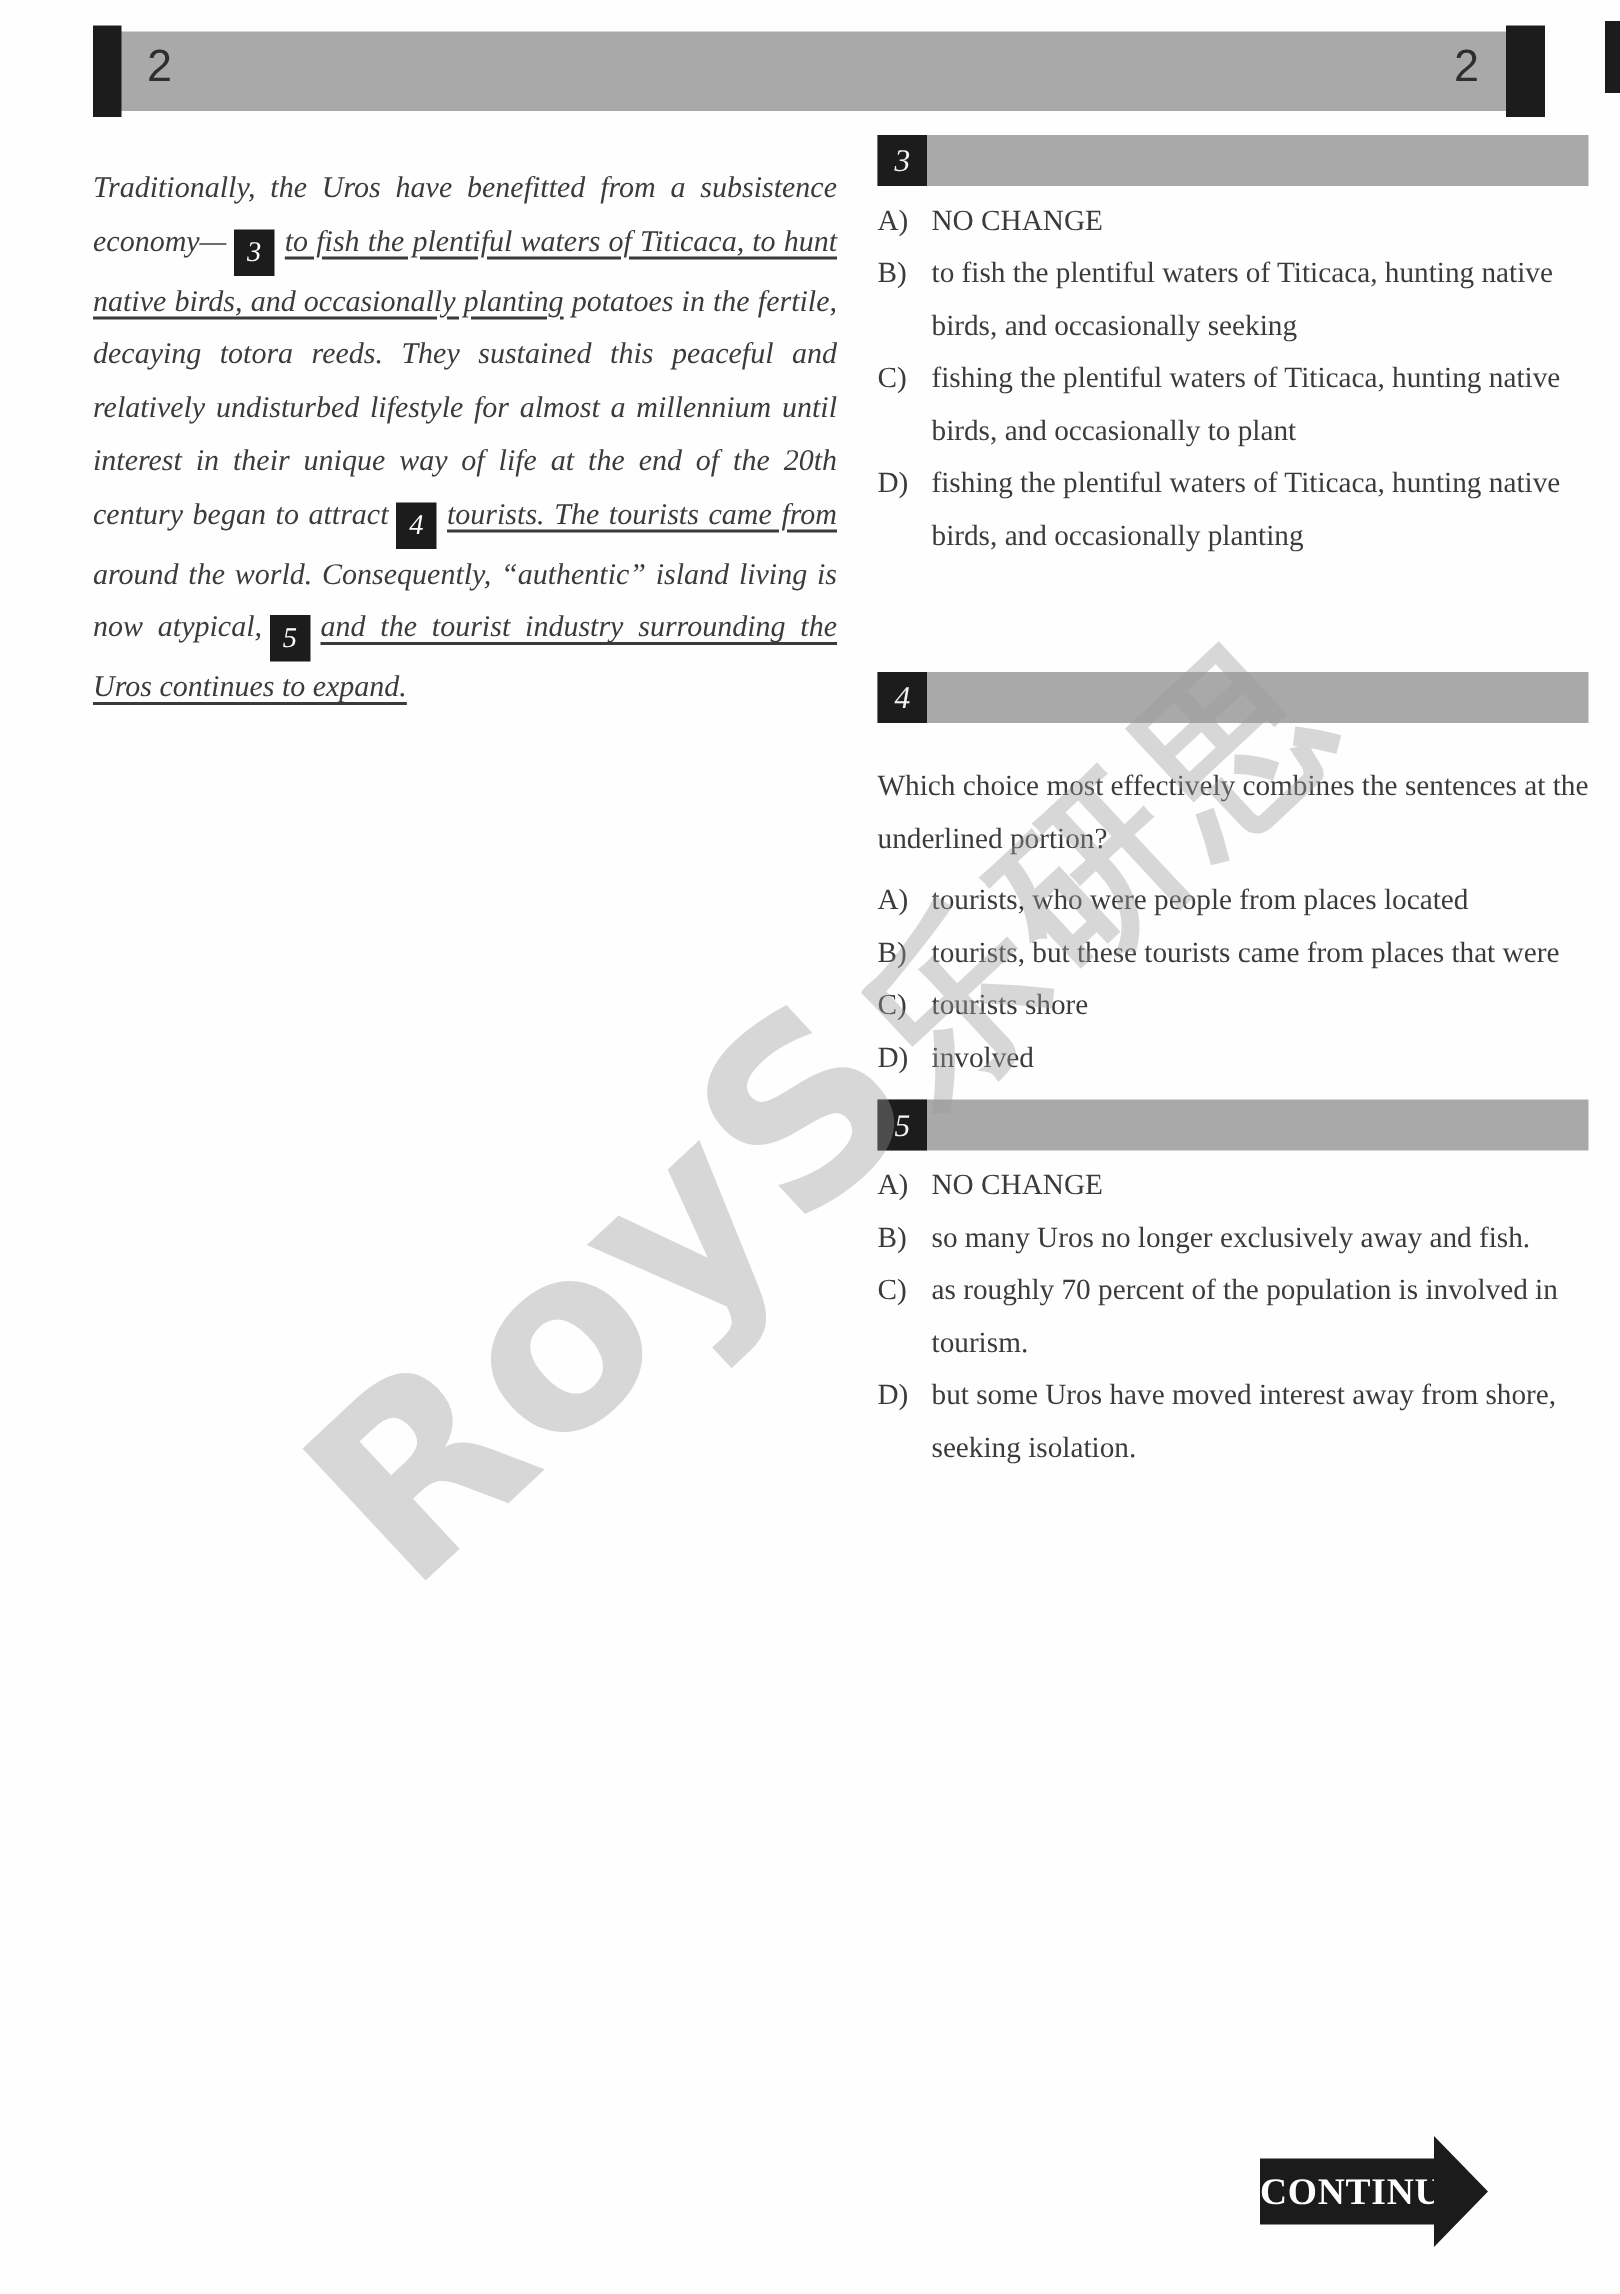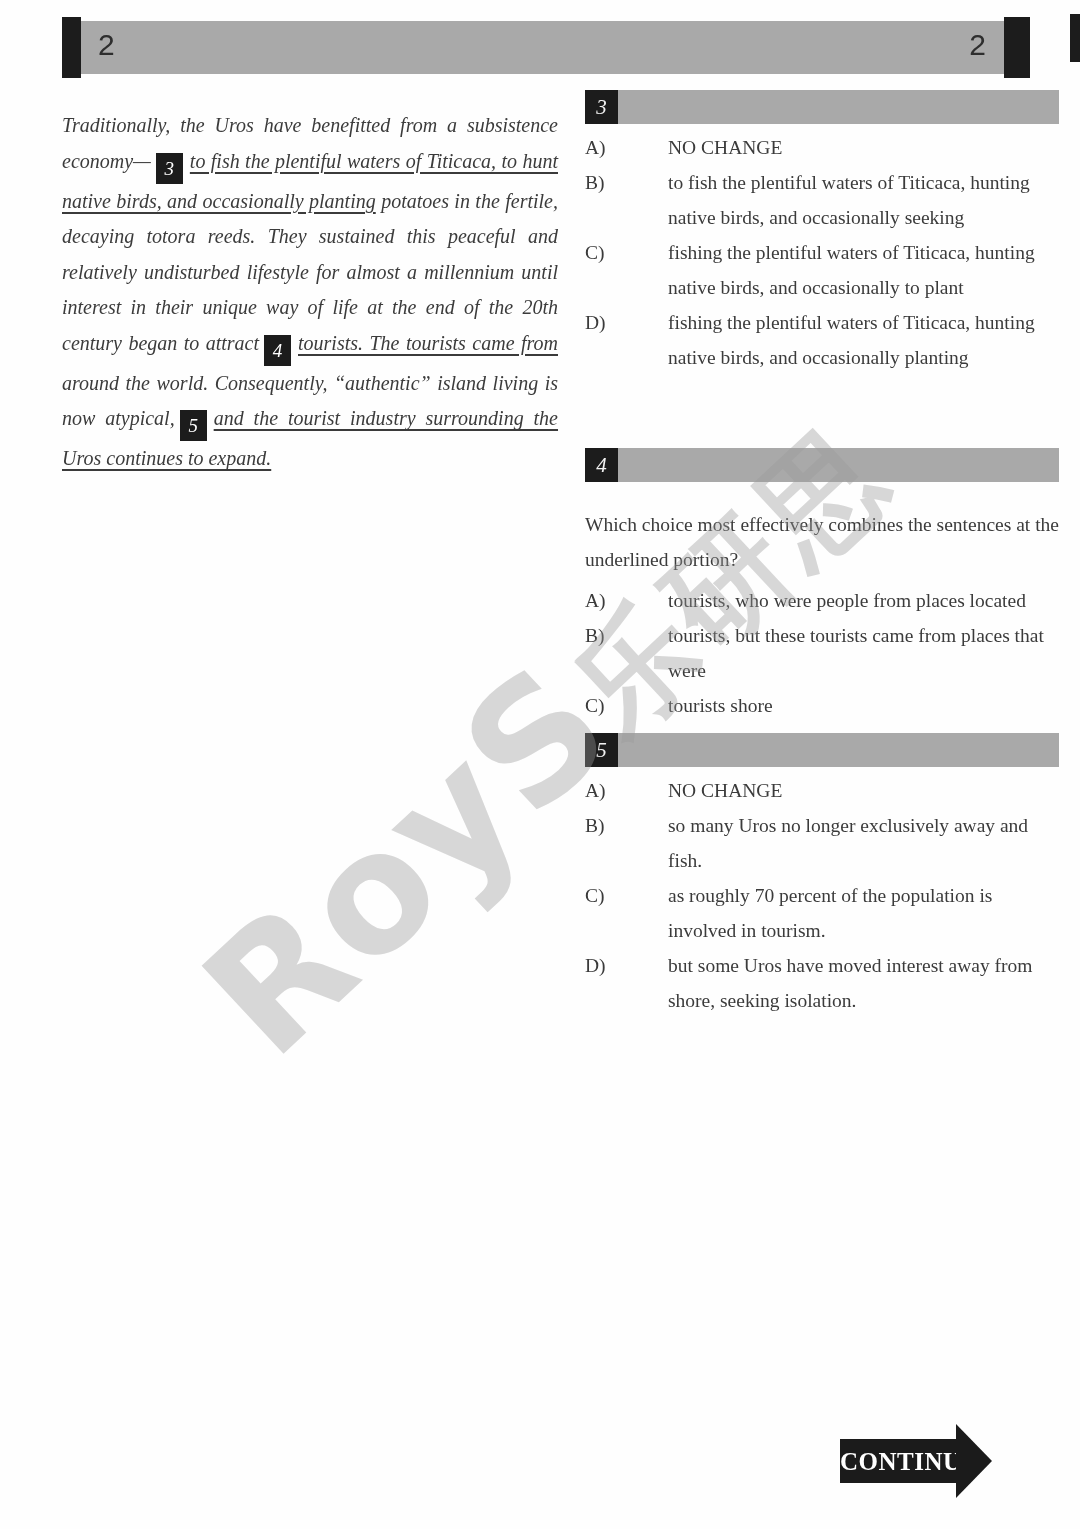--- a/index.html
+++ b/index.html
@@ -35,21 +35,21 @@
   .q3{top:90px;} .q4{top:448px;} .q5{top:733px;}
   .q-header{position:relative;height:34px;background:#a9a9a9;}
   .q-num{
     position:absolute;left:0;top:0;width:33px;height:34px;background:#1c1c1c;
     color:#f2f2f2;text-align:center;line-height:34px;font-size:21px;font-style:italic;
   }
   .q-stem{margin:25px 0 0 0;}
   .choices{margin:6px 0 0 0;}
   .choice{display:flex;}
   .choice .letter{flex:none;width:36px;}
-  .choice .text{flex:1;margin-left:47px;}
+  .choice .text{flex:1;}
 
   
   .watermark{
     position:absolute;left:130px;top:660px;width:780px;text-align:center;
     transform:rotate(-43deg);
     font-family:"DejaVu Sans",sans-serif;font-weight:bold;
     font-size:165px;color:#9a9a9a;opacity:0.38;letter-spacing:2px;
     pointer-events:none;z-index:5;white-space:nowrap;
   }
   .watermark .cjk{font-size:120px;letter-spacing:6px;}

